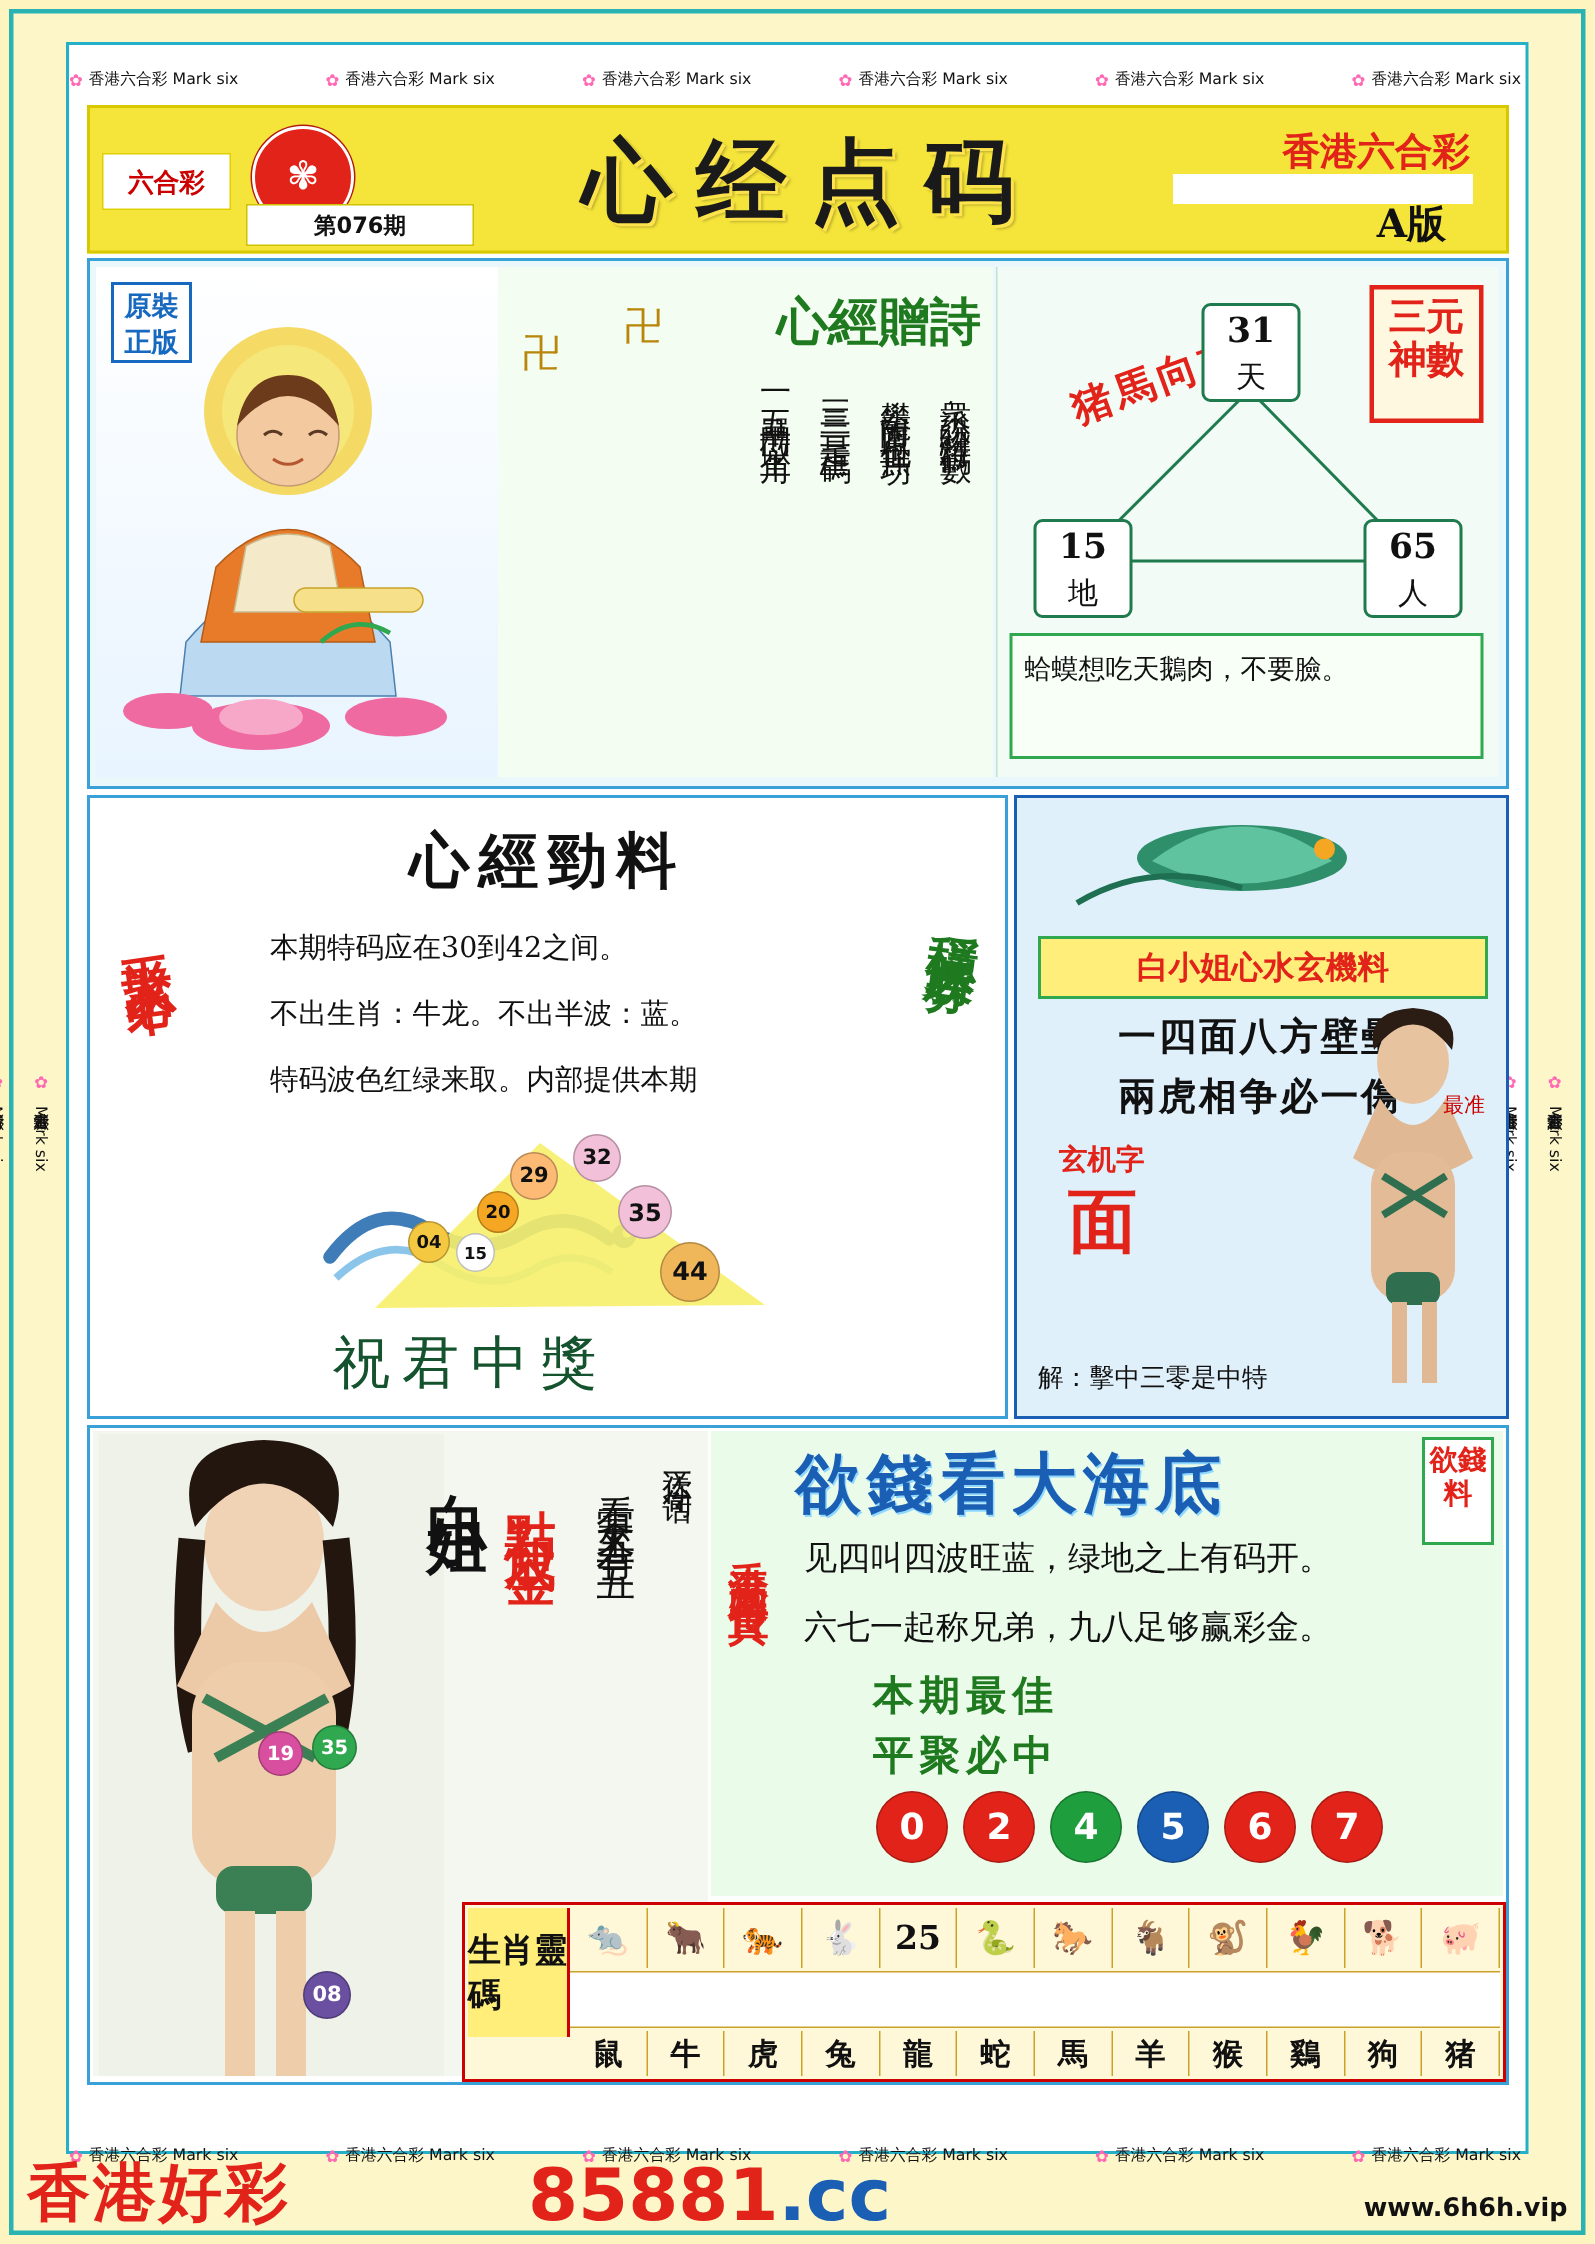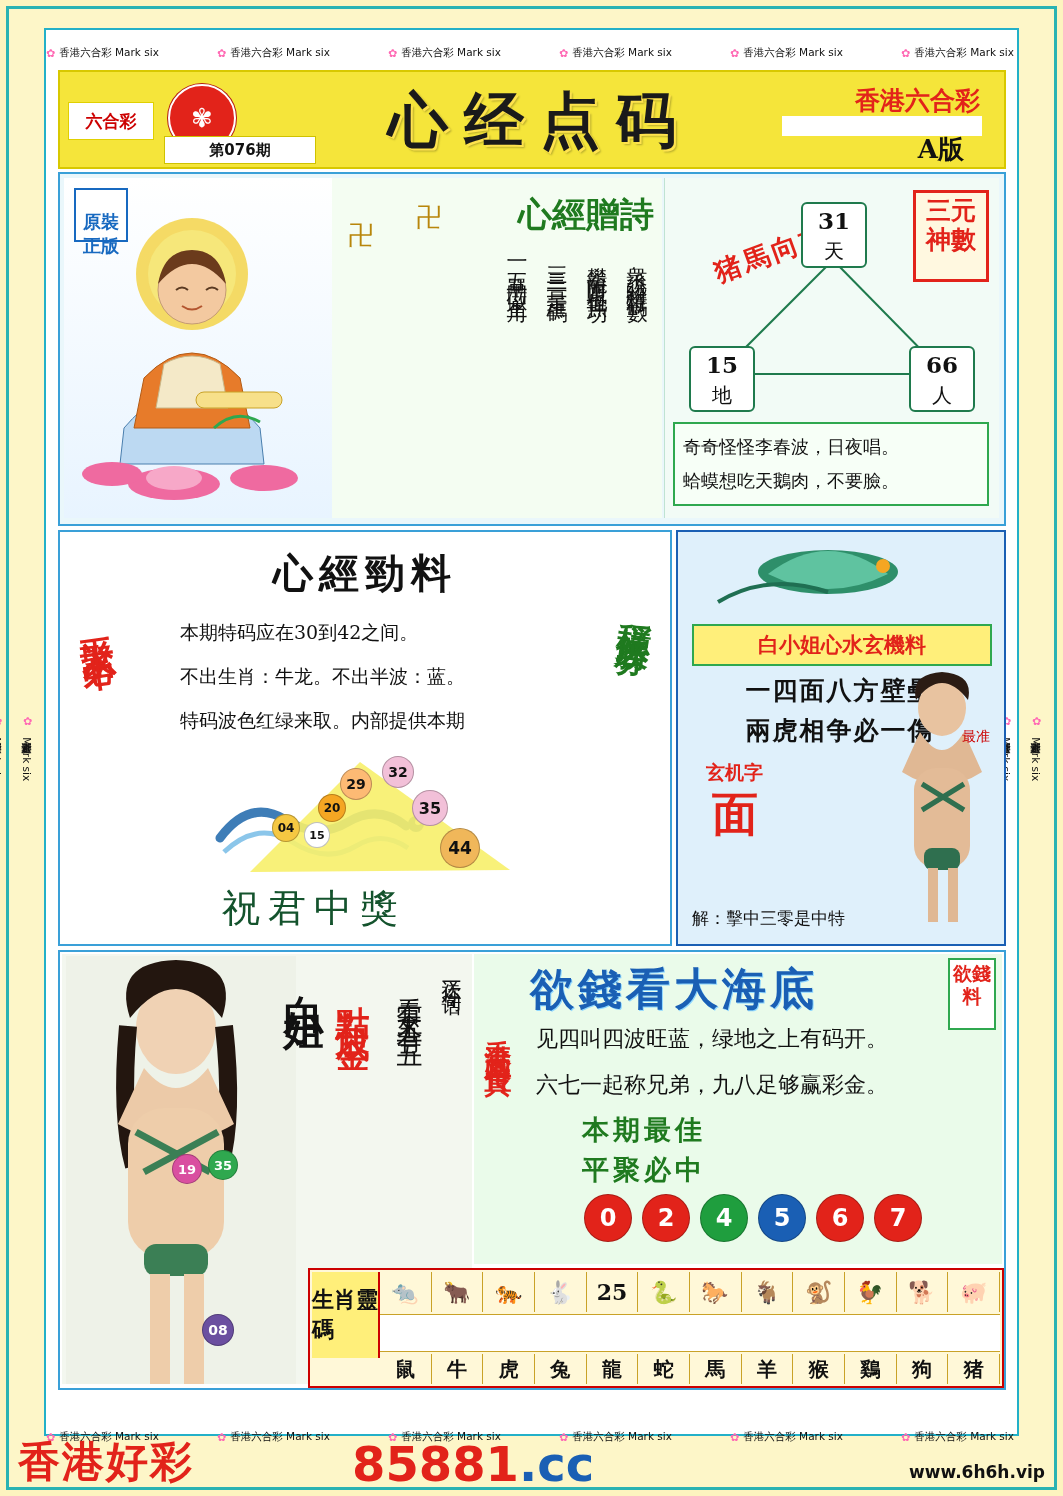--- a/index.html
+++ b/index.html
@@ -34,21 +34,21 @@
   .title-main{position:absolute;left:240px;top:6px;width:480px;height:86px;display:flex;align-items:center;justify-content:center;
               font-family:"DejaVu Serif","Liberation Serif",serif;font-weight:bold;font-size:60px;color:#1a1a1a;letter-spacing:16px;
               text-shadow:2px 2px 0 #ffe34d, 3px 3px 2px rgba(0,0,0,.25);}
   .hk-red{position:absolute;right:24px;top:12px;font-size:25px;font-weight:bold;color:#e2231a;font-family:"DejaVu Serif",serif;}
   .white-bar{position:absolute;right:22px;top:44px;width:200px;height:20px;background:#fff;}
   .ver{position:absolute;right:40px;top:60px;font-size:26px;font-weight:bold;color:#111;font-family:"DejaVu Serif",serif;}
   
   .panel-top{position:absolute;left:58px;top:172px;width:944px;height:350px;border:2px solid #3aa0d8;background:#eaf7fb;}
   .buddha-box{position:absolute;left:4px;top:4px;width:270px;height:340px;background:linear-gradient(#ffffff,#e8f4ff);}
   .orig-badge{position:absolute;left:10px;top:10px;width:54px;height:54px;border:2px solid #1769c0;color:#1769c0;background:#fff;
-              font-size:18px;font-weight:bold;line-height:24px;text-align:center;padding-top:20px;box-sizing:border-box;}
+              font-size:18px;font-weight:bold;line-height:24px;text-align:center;padding-top:3px;box-sizing:border-box;}
   .poem-box{position:absolute;left:272px;top:4px;width:330px;height:340px;background:#f4fdf2;}
   .poem-title{position:absolute;right:8px;top:14px;font-family:"DejaVu Serif",serif;font-size:34px;color:#1f7a1f;font-weight:bold;}
   .swas{position:absolute;font-size:26px;color:#b8860b;}
   .poem-cols{position:absolute;right:10px;top:72px;display:flex;flex-direction:row-reverse;gap:10px;}
   .pcol{writing-mode:vertical-rl;font-family:"DejaVu Serif",serif;font-size:21px;color:#111;letter-spacing:6px;line-height:30px;}
   .tri-box{position:absolute;left:604px;top:4px;width:334px;height:340px;background:#f2fbf6;border-left:1px solid #bfe3d2;}
   .sanyuan{position:absolute;right:10px;top:12px;width:76px;height:92px;border:3px solid #e2231a;background:#fff8e0;color:#e2231a;
            font-family:"DejaVu Serif",serif;font-size:25px;font-weight:bold;text-align:center;line-height:29px;padding-top:3px;box-sizing:border-box;}
   .node{position:absolute;width:66px;height:66px;border:2px solid #1f7a4d;border-radius:6px;background:#ffffff;text-align:center;
         font-family:"DejaVu Serif",serif;line-height:30px;padding-top:2px;box-sizing:border-box;}
@@ -274,25 +274,24 @@
       <div class="redtext">猪馬向前奔</div>
       <div class="node" style="left:136px;top:24px;">
         <b>31</b>
         <span>天</span>
       </div>
       <div class="node" style="left:24px;top:168px;">
         <b>15</b>
         <span>地</span>
       </div>
       <div class="node" style="left:244px;top:168px;">
-        <b>66</b>
+        <b>65</b>
         <span>人</span>
       </div>
       <div class="tri-bottom">
-        <div>奇奇怪怪李春波，日夜唱。</div>
         <div>蛤蟆想吃天鵝肉，不要臉。</div>
       </div>
     </div>
   </div>
 
   <div class="panel-mid">
     <div class="mid-title">心經勁料</div>
     <div class="vleft">平聚必中</div>
     <div class="vright">穩操勝券</div>
     <div class="mid-lines">

